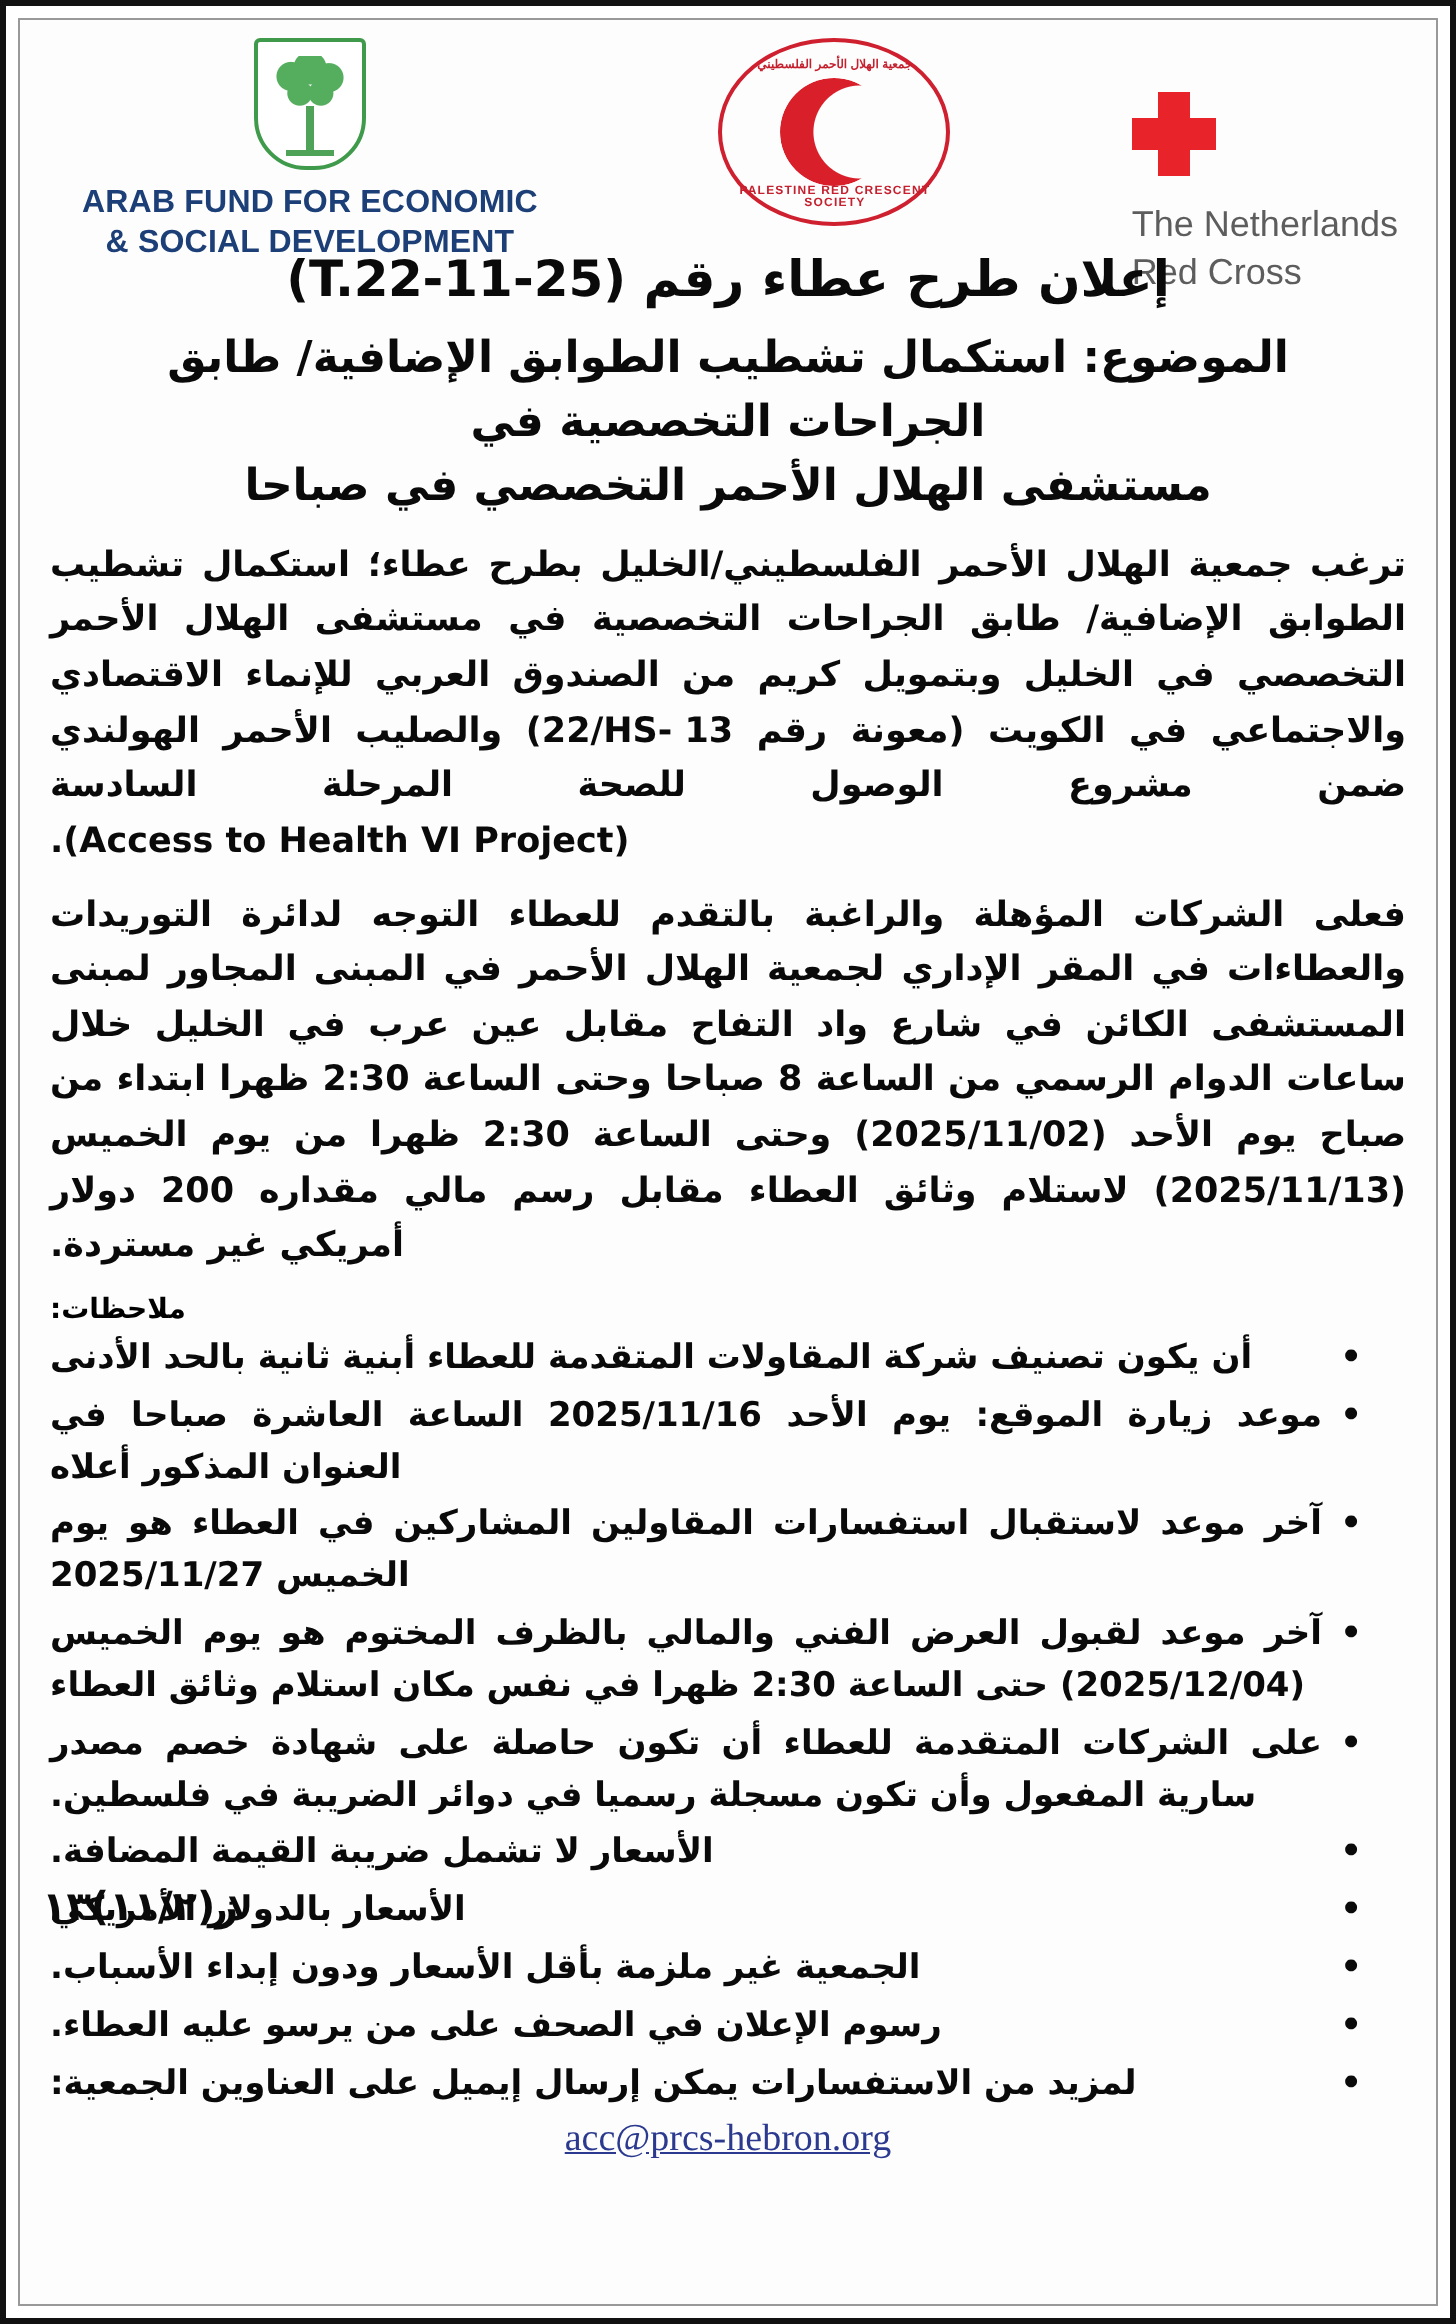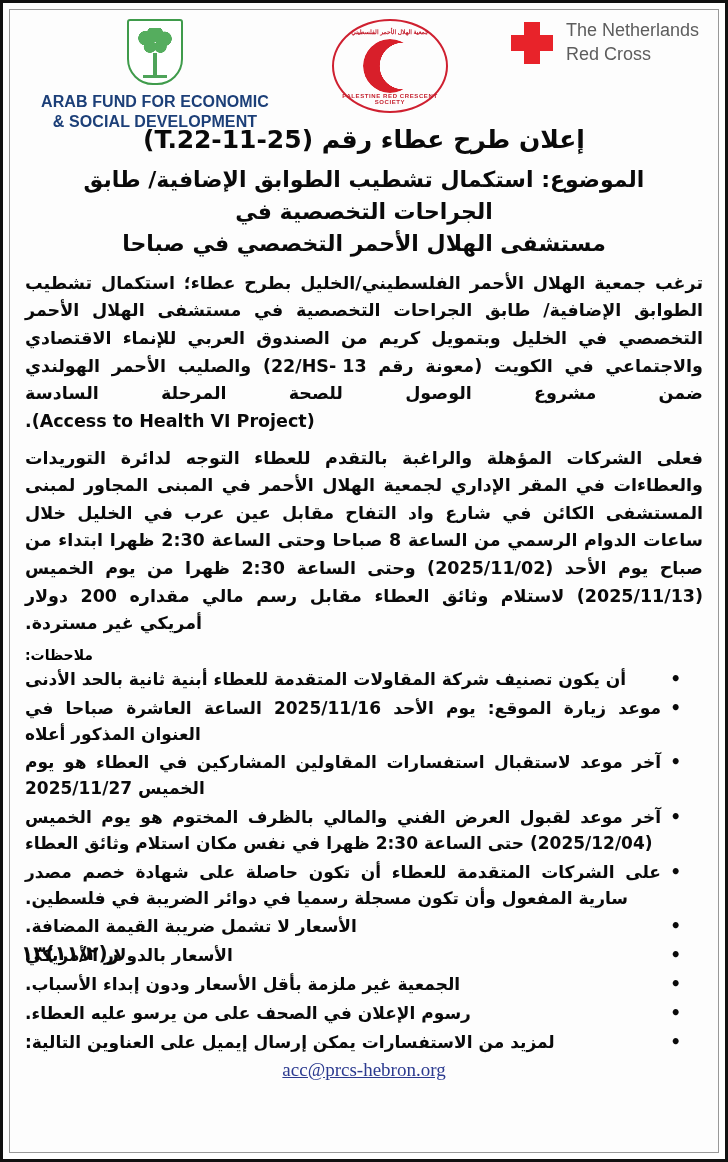--- a/index.html
+++ b/index.html
@@ -104,21 +104,21 @@
     color: #c4202e;
     font-size: 6px;
     font-weight: bold;
     letter-spacing: .6px;
     font-family: "Liberation Sans", sans-serif;
   }
   .prcs-arc-top { top: 9px; }
   .prcs-arc-bottom { bottom: 8px; }
 
   
-  .nlrc { display: flex; flex-direction: row; align-items: center; gap: 13px; }
+  .nlrc { display: flex; flex-direction: column; gap: 13px; margin-top: 27px; }
   .nlrc-cross { position: relative; width: 42px; height: 42px; }
   .nlrc-cross::before, .nlrc-cross::after {
     content: ""; position: absolute; background: #e8232a;
   }
   .nlrc-cross::before { left: 13px; top: 0; width: 16px; height: 42px; }
   .nlrc-cross::after { left: 0; top: 13px; width: 42px; height: 16px; }
   .nlrc-text {
     color: #5d5d5d;
     font-size: 18px;
     line-height: 1.32;
@@ -280,21 +280,21 @@
     <ul class="notes">
       <li class="ctr">أن يكون تصنيف شركة المقاولات المتقدمة للعطاء أبنية ثانية بالحد الأدنى</li>
       <li>موعد زيارة الموقع: يوم الأحد 2025/11/16 الساعة العاشرة صباحا في العنوان المذكور أعلاه</li>
       <li>آخر موعد لاستقبال استفسارات المقاولين المشاركين في العطاء هو يوم الخميس 2025/11/27</li>
       <li>آخر موعد لقبول العرض الفني والمالي بالظرف المختوم هو يوم الخميس (2025/12/04) حتى الساعة 2:30 ظهرا في نفس مكان استلام وثائق العطاء</li>
       <li>على الشركات المتقدمة للعطاء أن تكون حاصلة على شهادة خصم مصدر سارية المفعول وأن تكون مسجلة رسميا في دوائر الضريبة في فلسطين.</li>
       <li class="ctr">الأسعار لا تشمل ضريبة القيمة المضافة.</li>
       <li class="ctr">الأسعار بالدولار الأمريكي</li>
       <li class="ctr">الجمعية غير ملزمة بأقل الأسعار ودون إبداء الأسباب.</li>
       <li class="ctr">رسوم الإعلان في الصحف على من يرسو عليه العطاء.</li>
-      <li class="ctr">لمزيد من الاستفسارات يمكن إرسال إيميل على العناوين التالية:</li>
+      <li class="ctr">لمزيد من الاستفسارات يمكن إرسال إيميل على العناوين الجمعية:</li>
     </ul>
 
     <div class="email-center">
       <a class="mail" href="#">acc@prcs-hebron.org</a>
     </div>
 
   </div>
 </div>
 
 </body></html>

